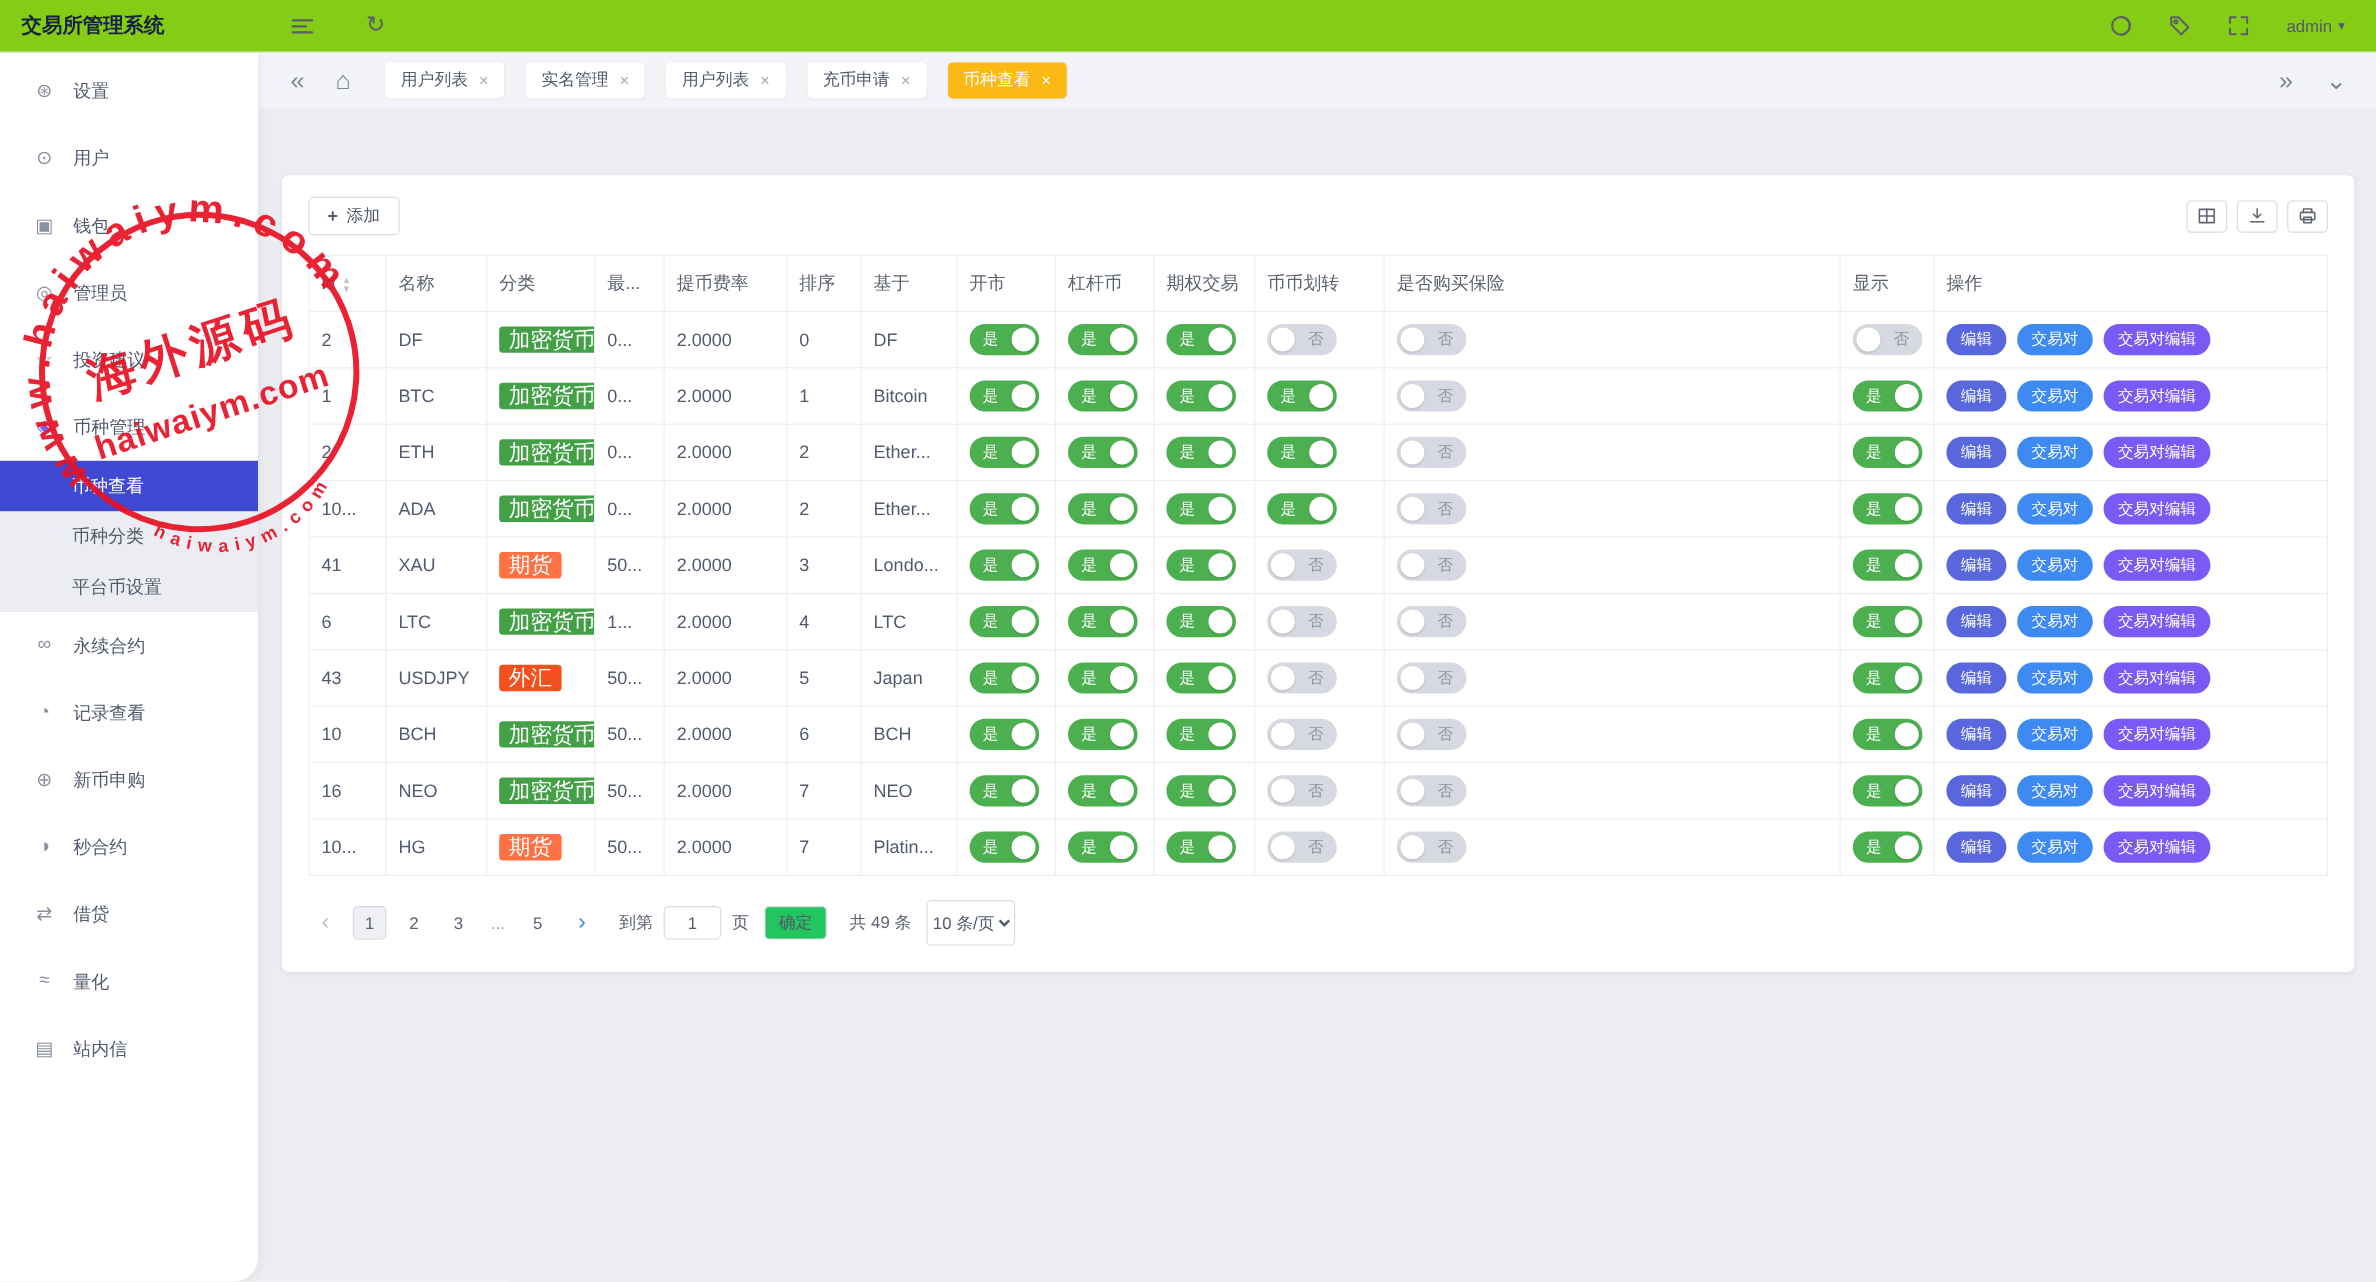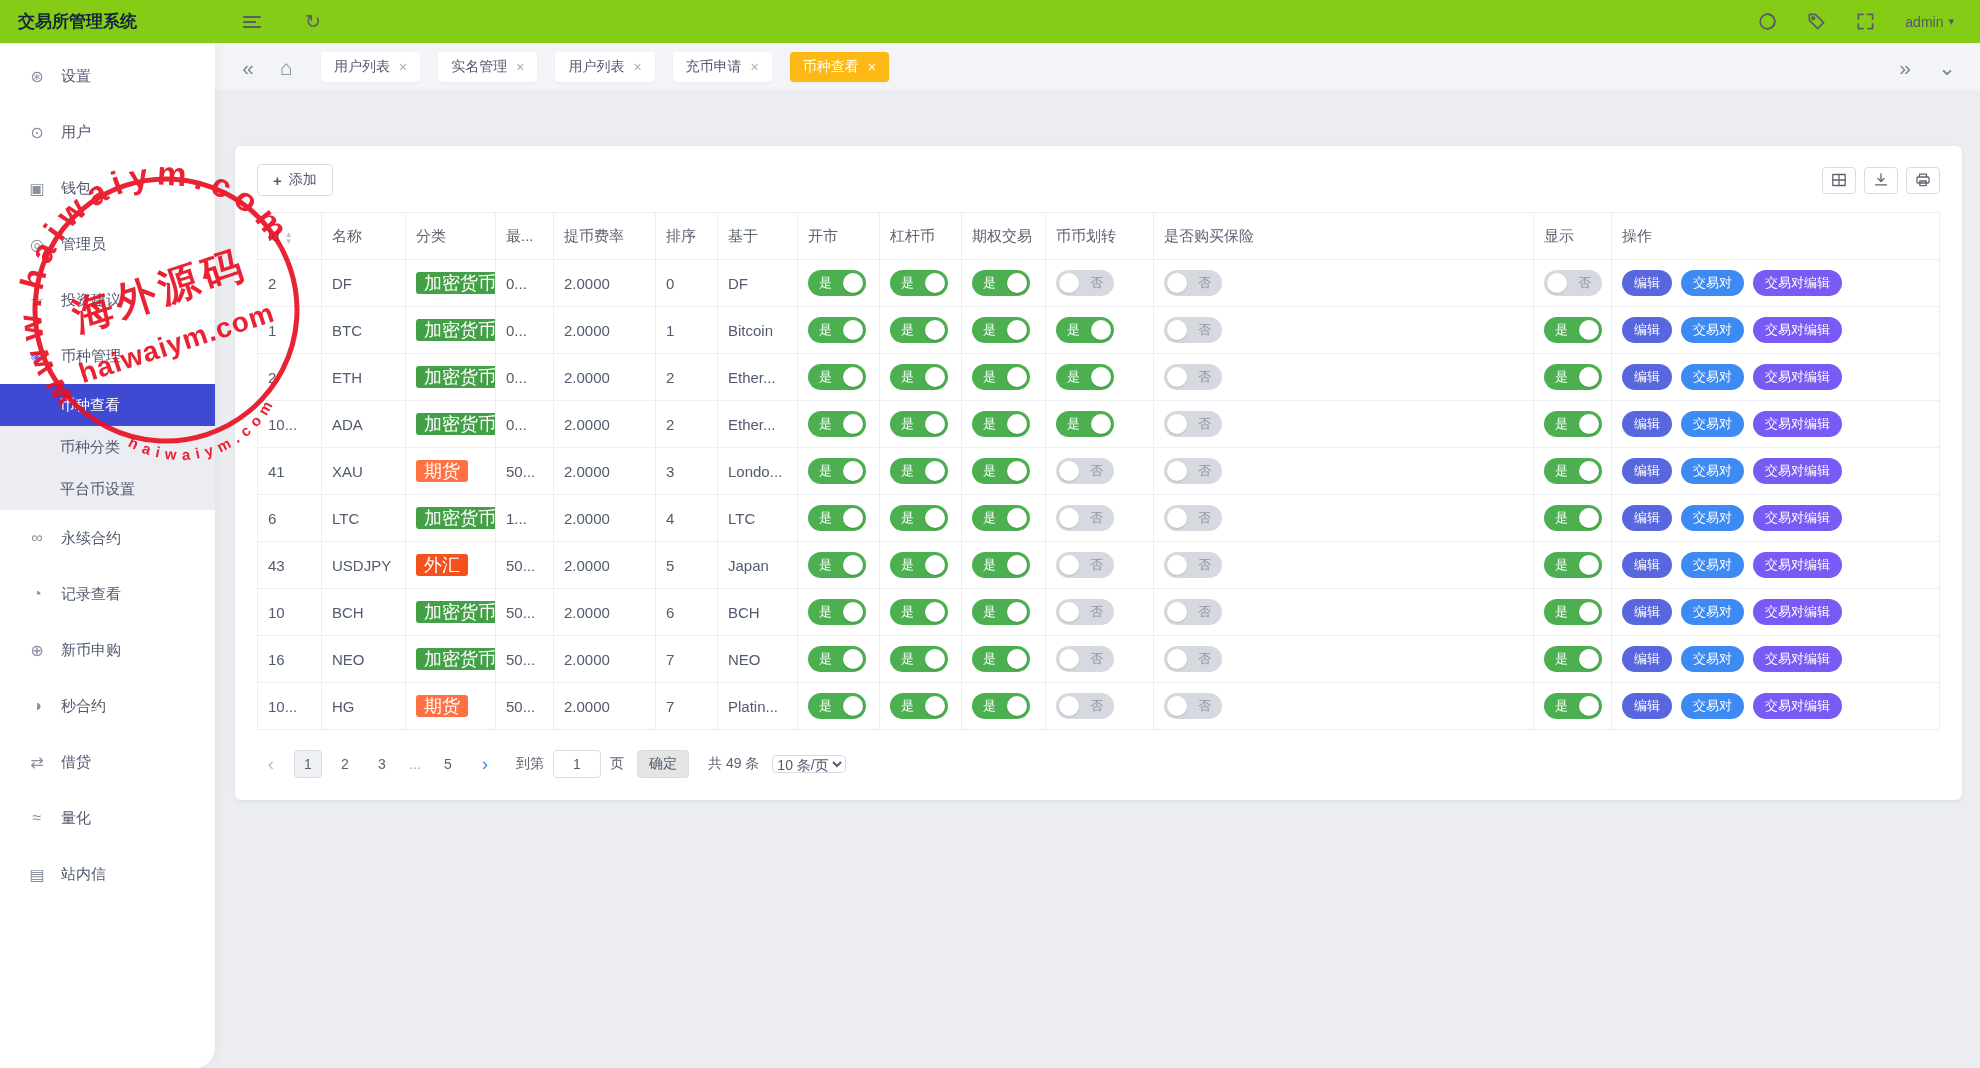--- a/index.html
+++ b/index.html
@@ -104,24 +104,24 @@
   .page-arrow { width:28px; height:28px; display:flex; align-items:center; justify-content:center;
     color:#b9bfca; font-size:19px; cursor:pointer; }
   .page-arrow.next { color:#3d8af2; }
   .page-num { min-width:28px; height:28px; display:flex; align-items:center; justify-content:center;
     border-radius:4px; cursor:pointer; color:#5b6270; padding:0 4px; }
   .page-num.active { background:#eef0f4; border:1px solid #d7dbe2; }
   .page-ellipsis { color:#9aa0ad; min-width:20px; text-align:center; }
   .jump-label { margin-left:8px; }
   .jump-input { width:48px; height:28px; border:1px solid #d7dbe2; border-radius:4px;
     text-align:center; font-size:14px; color:#515a6e; font-family:inherit; }
-  .btn-confirm { height:28px; padding:0 11px; background:#e5e5e5; border:1px solid #d7dbe2;
+  .btn-confirm { height:28px; padding:0 11px; background:#22c55e; border:1px solid #d7dbe2;
     border-radius:4px; font-size:14px; color:#515a6e; cursor:pointer; font-family:Liberation Serif, serif; margin-left:4px; }
   .total { margin-left:10px; }
-  .per-page { height:18px; border:1px solid #d7dbe2; border-radius:4px; background:#fff;
+  .per-page { height:38px; border:1px solid #d7dbe2; border-radius:4px; background:#fff;
     font-size:14px; color:#515a6e; font-family:inherit; margin-left:4px; }
 
   
   .watermark { position:absolute; left:-4px; top:140px; width:340px; height:340px;
     z-index:60; opacity:.92; pointer-events:none; }
 </style>
 </head>
 <body>
 
 <header class="topbar">

